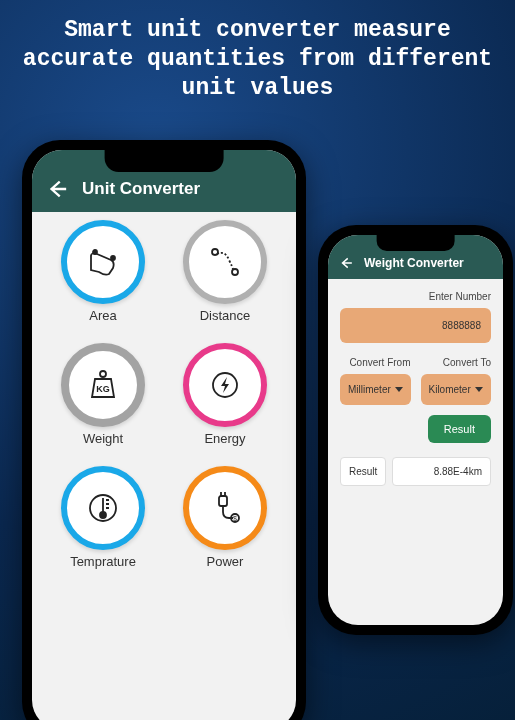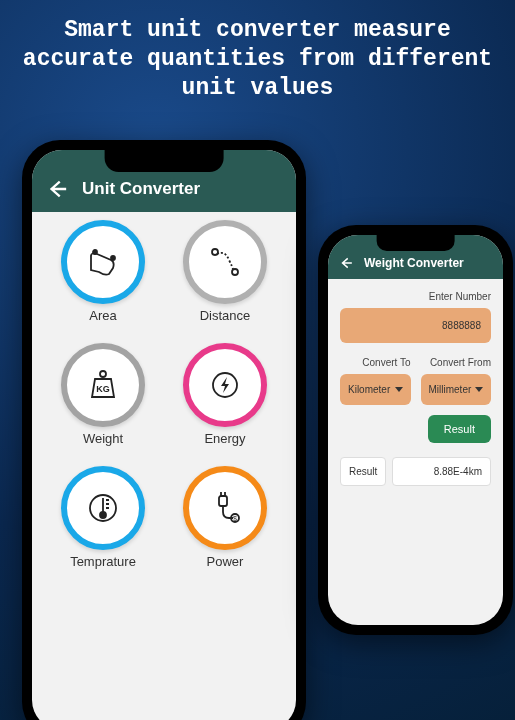--- a/index.html
+++ b/index.html
@@ -81,21 +81,21 @@
   border-radius: 50%;
   background: #fff;
   display: flex;
   align-items: center;
   justify-content: center;
   box-shadow: 0 2px 4px rgba(0,0,0,0.15);
 }
 .cat-label { font-size: 13px; color: #333; font-weight: 500; }
 .ring-blue { border: 6px solid #1aa8e8; }
 .ring-gray { border: 6px solid #b0b0b0; }
-.ring-yellow { border: 6px solid #a3a3a3; }
+.ring-yellow { border: 8px solid #a3a3a3; }
 .ring-green { border: 6px solid #3ec24b; }
 .ring-pink { border: 6px solid #e83a8a; }
 .ring-cyan { border: 6px solid #1ac8d8; }
 .ring-orange { border: 6px solid #f58a18; }
 .cat-icon { width: 40px; height: 40px; }
 
 .form {
   padding: 12px 12px;
   font-size: 11px;
   color: #333;
@@ -260,33 +260,33 @@
             <path d="M15 4 L6 12 L15 20 M6 12 H22"></path>
           </svg>
       </div>
       <div class="appbar-title">Weight Converter</div>
     </div>
     <div class="form">
       <div class="form-label">Enter Number</div>
       <div class="input-box">8888888</div>
       <div class="row2">
         <div class="col">
+          <div class="form-label">Convert From</div>
+          <div class="select-box">
+            <span>Millimeter</span>
+            <span class="tri-down"></span>
+          </div>
+        </div>
+        <div class="col">
           <div class="form-label">Convert To</div>
           <div class="select-box">
             <span>Kilometer</span>
             <span class="tri-down"></span>
           </div>
         </div>
-        <div class="col">
-          <div class="form-label">Convert From</div>
-          <div class="select-box">
-            <span>Millimeter</span>
-            <span class="tri-down"></span>
-          </div>
-        </div>
       </div>
       <div class="result-btn">Result</div>
       <div class="result-row">
         <div class="result-cell lbl">Result</div>
         <div class="result-cell val">8.88E-4km</div>
       </div>
     </div>
   </div>
 </div>
 

